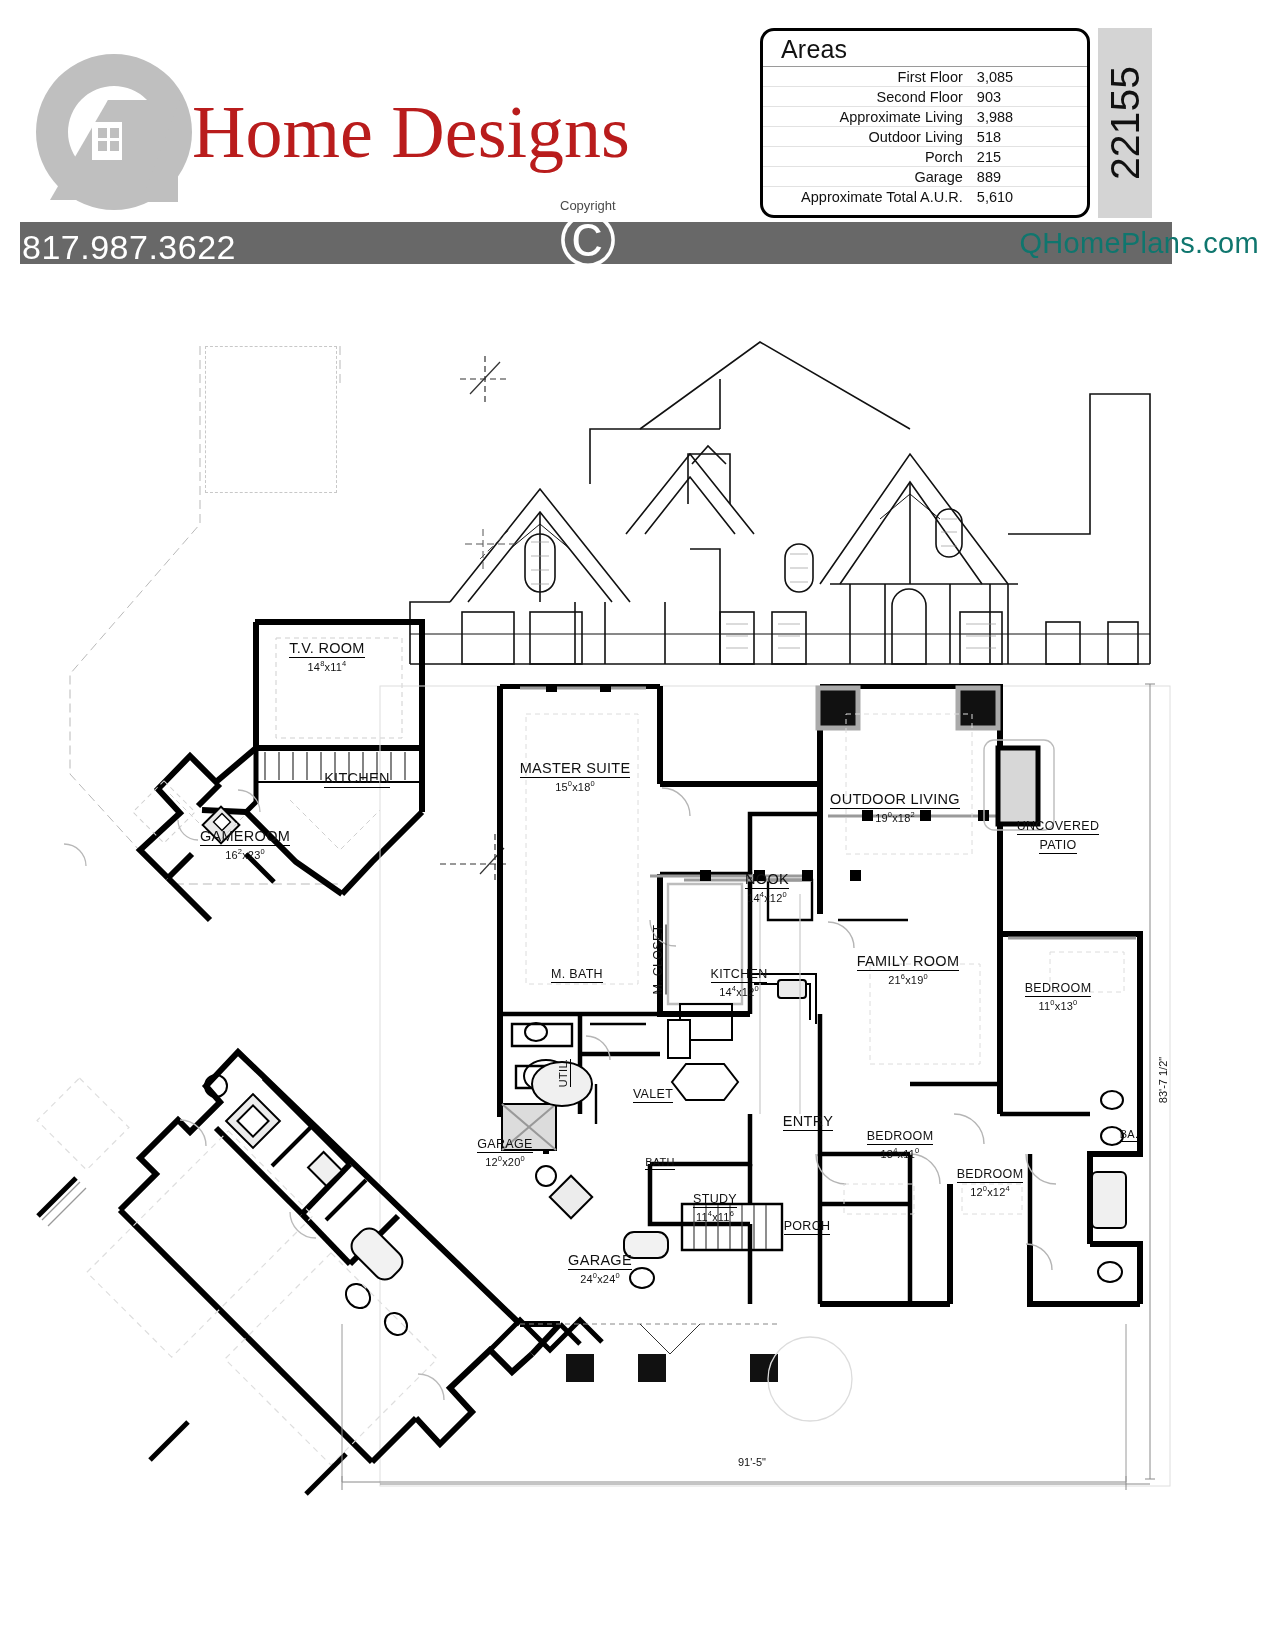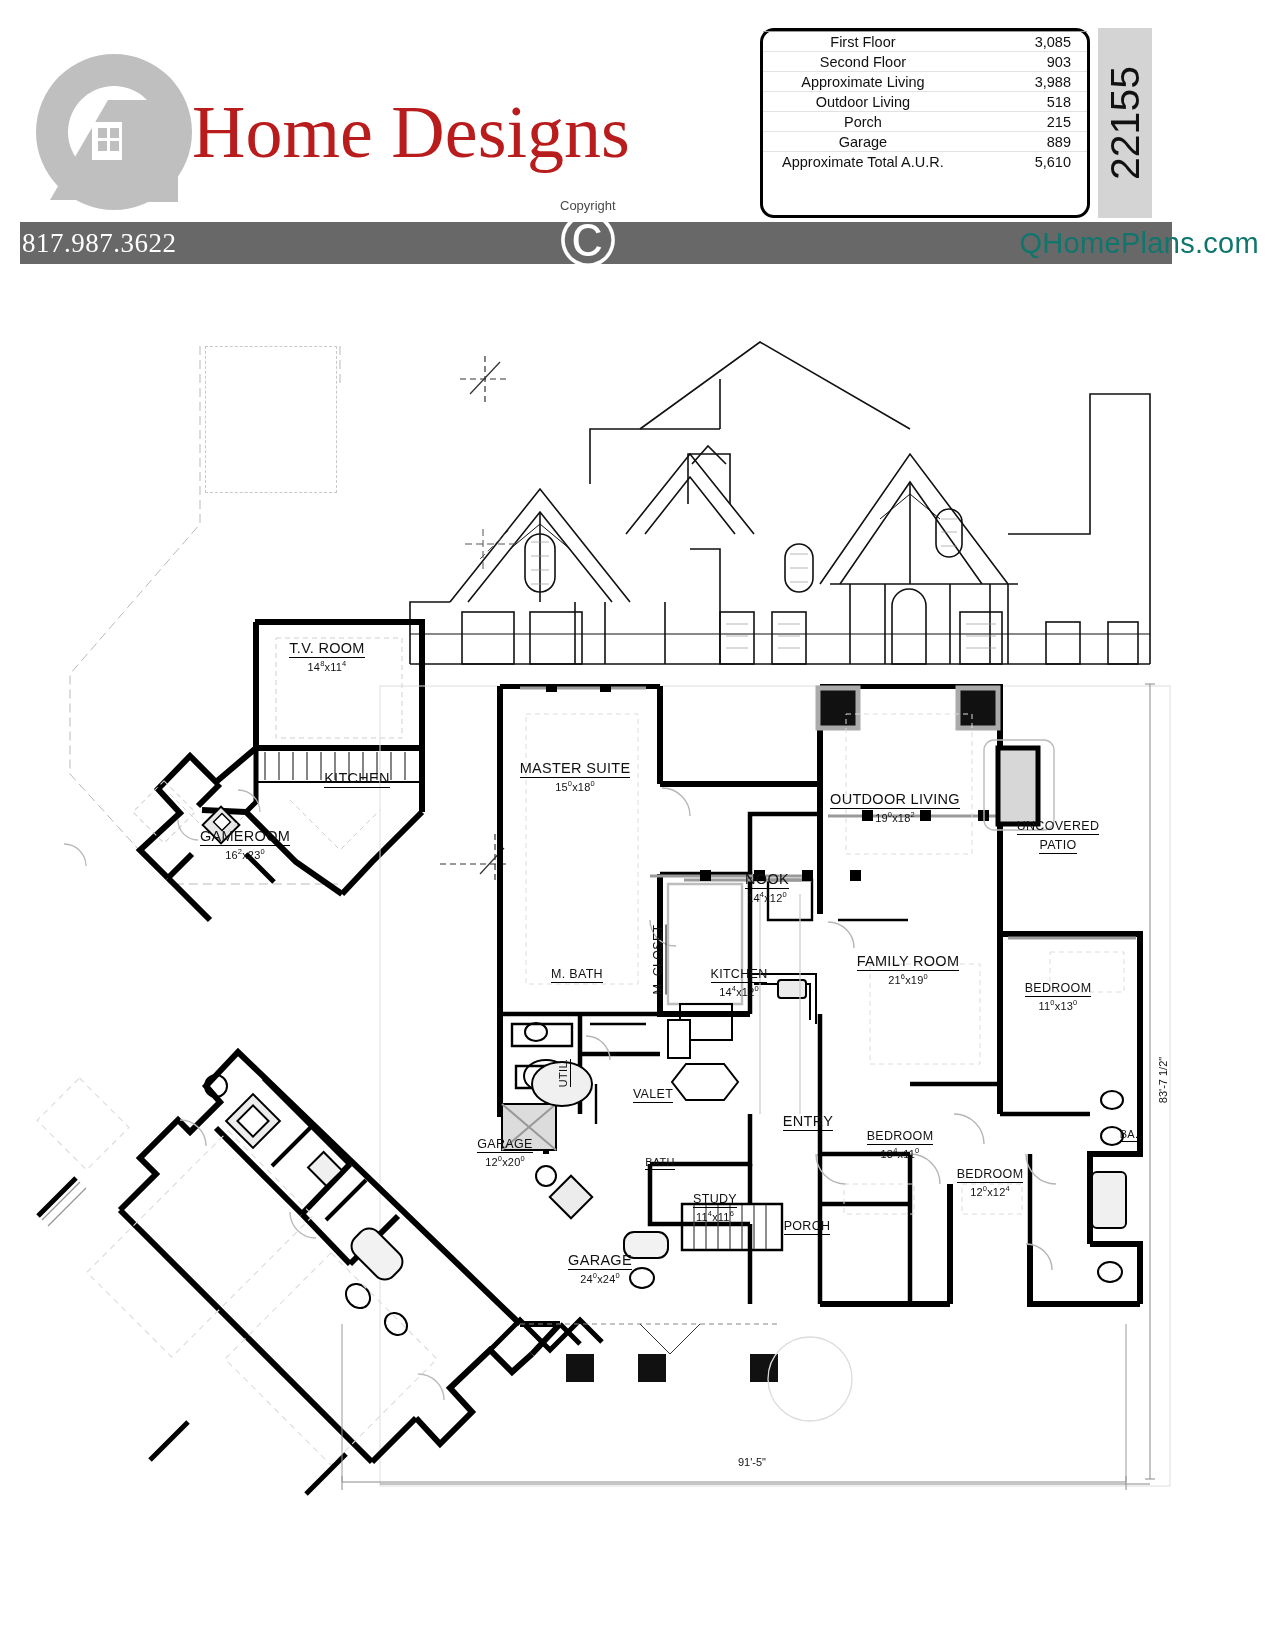--- a/index.html
+++ b/index.html
@@ -20,34 +20,34 @@
   #copyright-glyph .cring{position:absolute;left:0px;top:-14px;font-size:76px;color:#fff;
         font-family:"Liberation Sans",sans-serif;line-height:1;}
 
   
   #areas-box{position:absolute;left:760px;top:28px;width:330px;height:190px;
              border:3px solid #000;border-radius:14px;background:#fff;box-sizing:border-box;}
   #areas-title{font-size:25px;padding:4px 0 2px 18px;letter-spacing:.2px;}
   #areas-table{width:100%;border-collapse:collapse;font-size:14.5px;}
   #areas-table td{padding:1.5px 0;border-top:1px solid #e2e2e2;}
   #areas-table tr:first-child td{border-top:1px solid #9a9a9a;}
-  #areas-table td.lbl{text-align:center;padding-right:14px;width:66%;white-space:nowrap;margin-top:48px;}
-  #areas-table td.val{text-align:right;padding-right:16px;}
+  #areas-table td.lbl{text-align:right;padding-right:14px;width:66%;white-space:nowrap;margin-top:48px;}
+  #areas-table td.val{padding-right:16px;}
 
   #plan-number-strip{position:absolute;left:1098px;top:28px;width:54px;height:190px;
                      background:#d4d4d4;}
   #plan-number{position:absolute;left:-68px;top:68px;width:190px;height:54px;
                transform:rotate(-90deg);font-size:41px;text-align:center;line-height:54px;
                font-family:"Liberation Sans",sans-serif;}
   #header-right-white{position:absolute;left:1152px;top:28px;width:36px;height:190px;background:#fff;}
 
   
   #gray-bar{position:absolute;left:20px;top:222px;width:1152px;height:42px;background:#686868;}
-  #phone{position:absolute;left:22px;top:228px;font-size:27px;color:#fff;
-         font-family:Liberation Serif, serif;letter-spacing:.5px;}
+  #phone{position:absolute;left:22px;top:228px;font-size:34px;color:#fff;
+         font-family:Liberation Sans, sans-serif;letter-spacing:.5px;}
   #site-url{position:absolute;right:16px;top:227px;font-size:29px;color:#0f766e;
             font-family:"Liberation Sans",sans-serif;letter-spacing:.3px;}
 
   
   #sheet{position:absolute;left:20px;top:264px;width:1152px;height:1290px;background:#fff;}
 
   
   #footer{position:absolute;left:0;top:1556px;width:1275px;height:94px;background:#fff;}
 
   .lbl-room{position:absolute;text-align:center;font-family:"Liberation Sans",sans-serif;
@@ -82,20 +82,21 @@
         <rect x="68" y="93" width="9" height="10" fill="#bfbfbf"></rect>
         <rect x="80" y="93" width="9" height="10" fill="#bfbfbf"></rect>
       </svg>
     </div>
     <div id="brand-text">Home Designs</div>
   </div>
 
   <div id="copyright-label">Copyright</div>
 
   <div id="areas-box">
+    <div id="areas-title">Areas</div>
     <table id="areas-table">
       <tbody>
         <tr>
           <td class="lbl">First Floor</td>
           <td class="val">3,085</td>
         </tr>
         <tr>
           <td class="lbl">Second Floor</td>
           <td class="val">903</td>
         </tr>

